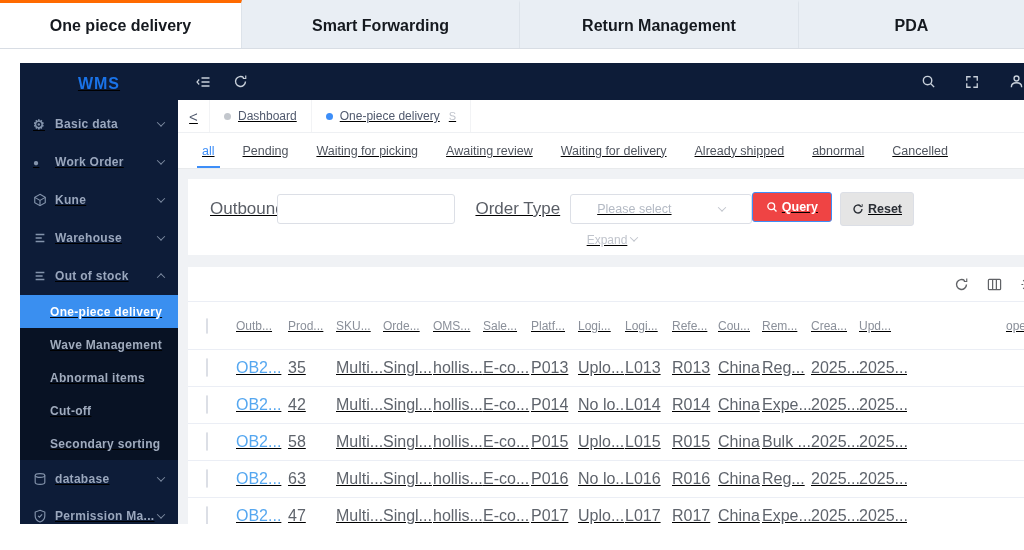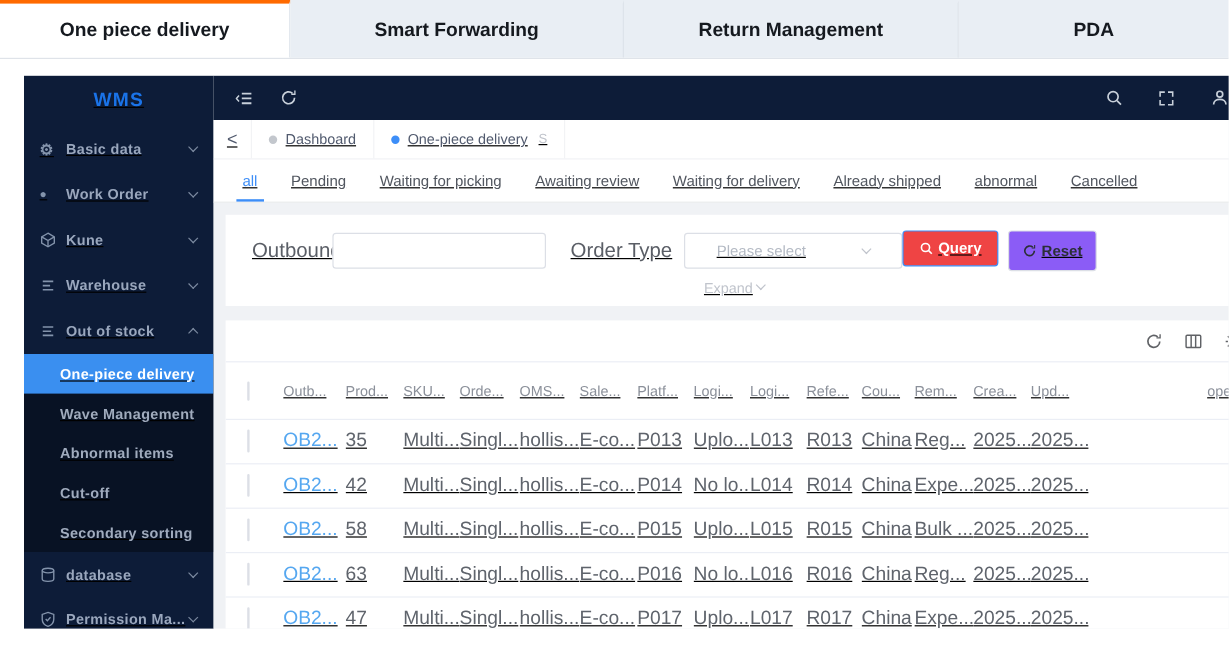--- a/index.html
+++ b/index.html
@@ -60,21 +60,21 @@
   .form-card { margin:10px 0 0 10px; background:#fff; height:76px; }
   .form-row { display:flex; align-items:center; padding:13px 0 0 22px; }
   .f-label { font-size:17px; color:#5a5e66; white-space:nowrap; }
   .f-label.clip { width:74px; overflow:hidden; }
   .f-input { width:178px; height:30px; border:1px solid #dcdfe6; border-radius:3px; background:#fff; font-size:12.5px; padding:0 8px; color:#333; }
   .f-select { margin-left:10px; width:194px; height:30px; border:1px solid #dcdfe6; border-radius:3px; display:flex; align-items:center; padding:0 26px; font-size:12.5px; color:#b4bac4; cursor:pointer; }
   .f-select .caret { border-color:#c0c4cc; }
   .btns { margin-left:auto; margin-right:122px; display:flex; gap:8px; }
   .btn { height:30px; display:flex; align-items:center; gap:4px; border-radius:3px; font-size:12.5px; cursor:pointer; }
   .btn.primary { background:#ef4444; color:#fff; border:1px solid #3d8ef8; padding:0 13px; font-weight:bold; }
-  .btn.plain { background:#8b5cf6; color:#2b2f36; border:1px solid #dcdfe6; padding:16px 11px; font-weight:bold; }
+  .btn.plain { background:#e5e5e5; color:#2b2f36; border:1px solid #dcdfe6; padding:16px 11px; font-weight:bold; }
   .btn svg { flex-shrink:0; }
   .expand-row { text-align:center; margin-top:7px; font-size:12px; color:#c0c4cc; cursor:pointer; }
   .expand-row .caret { display:inline-block; border-color:#c0c4cc; margin-left:4px; vertical-align:2px; }
 
   
   .table-card { margin:12px 0 0 10px; background:#fff; height:257px; overflow:hidden; }
   .tbl-toolbar { height:34px; display:flex; align-items:center; justify-content:flex-end; gap:18px; padding-right:8px; }
   .tool-icon { display:flex; align-items:center; cursor:pointer; }
   .tool-icon svg { stroke:#606266; fill:none; }
   .tool-icon.clipped { margin-right:-7px; }

